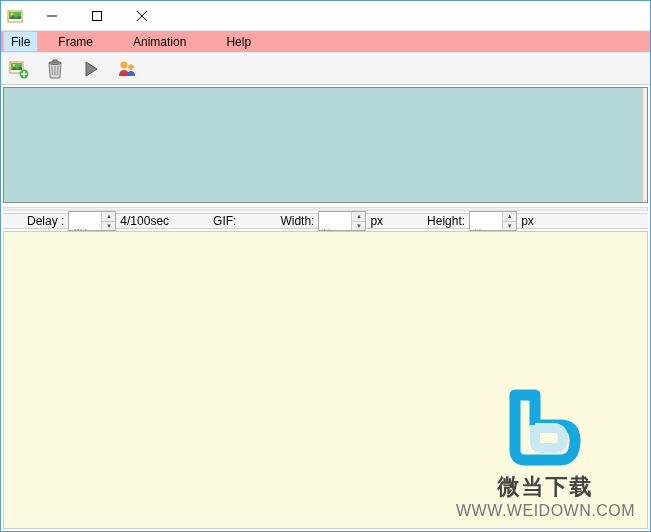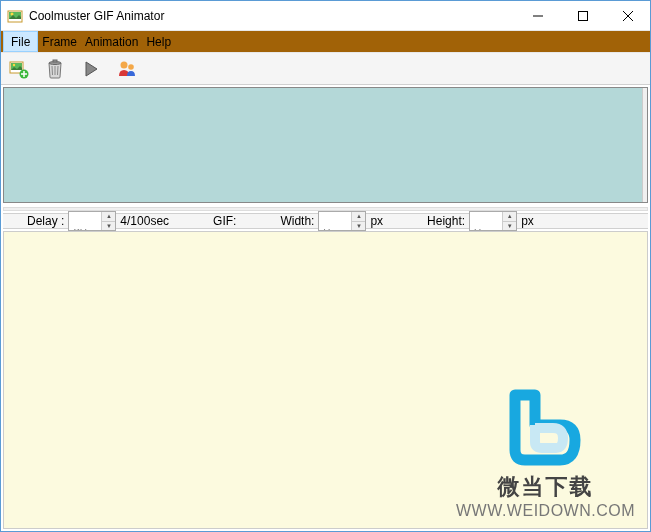--- a/index.html
+++ b/index.html
@@ -45,28 +45,28 @@
       width: 45px;
       height: 100%;
       display: flex;
       align-items: center;
       justify-content: center;
       cursor: pointer;
     }
     .win-btn svg { display: block; }
     .menubar {
       height: 22px;
-      background: #a16207;
+      background: #fca5a5;
       display: flex;
       align-items: stretch;
       padding: 0 2px;
       border-bottom: 1px solid #e8e8e8;
     }
     .menu-item {
-      padding: 0 4px;
+      padding: 0 20px;
       display: flex;
       align-items: center;
       cursor: pointer;
       font-size: 12px;
     }
     .menu-item.active {
       background: #cce8ff;
       border: 1px solid #99d1ff;
       padding: 0 7px;
     }
@@ -197,21 +197,20 @@
 
   <div class="titlebar">
     <span class="title-icon">
       <svg width="16" height="16" viewBox="0 0 16 16">
         <rect x="1" y="3" width="14" height="11" fill="#fff" stroke="#c89a2e" stroke-width="1"></rect>
         <rect x="2" y="4" width="12" height="7" fill="#5bb85b"></rect>
         <circle cx="5" cy="6" r="1.5" fill="#ffd942"></circle>
         <path d="M2 11 L6 7 L9 10 L12 7 L14 9 L14 11 Z" fill="#3a7c3a"></path>
       </svg>
     </span>
-    <span class="title-text">Coolmuster GIF Animator</span>
     <div class="win-controls">
       <div class="win-btn">
         <svg width="10" height="10">
             <line x1="0" y1="5" x2="10" y2="5" stroke="#000" stroke-width="1"></line>
           </svg>
       </div>
       <div class="win-btn">
         <svg width="10" height="10">
             <rect x="0.5" y="0.5" width="9" height="9" fill="none" stroke="#000" stroke-width="1"></rect>
           </svg>

